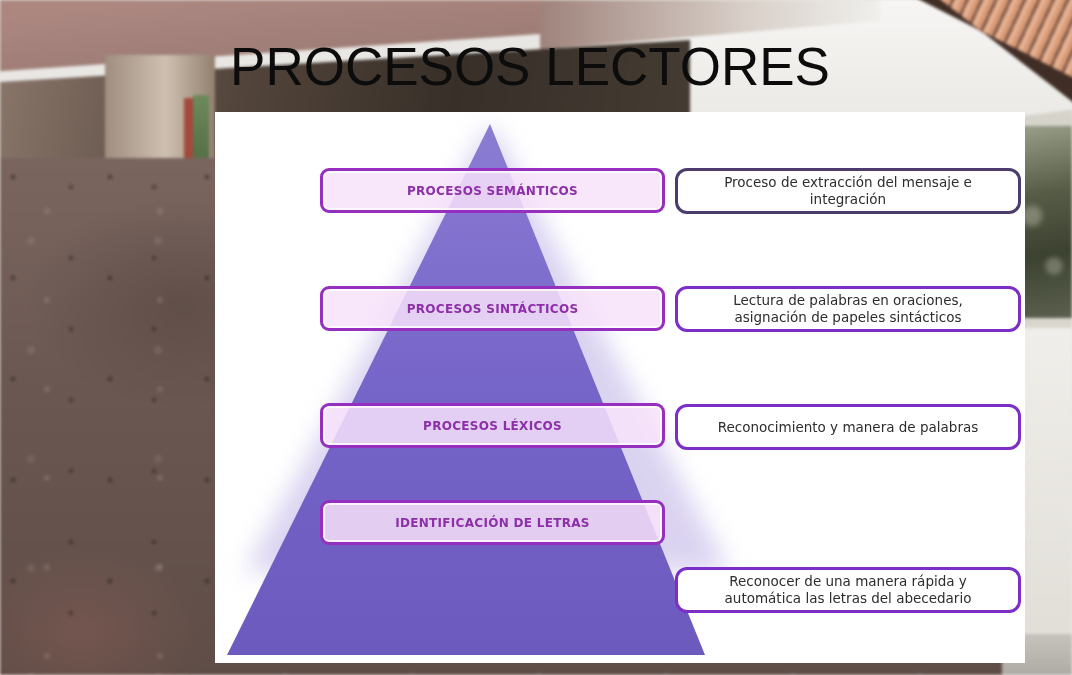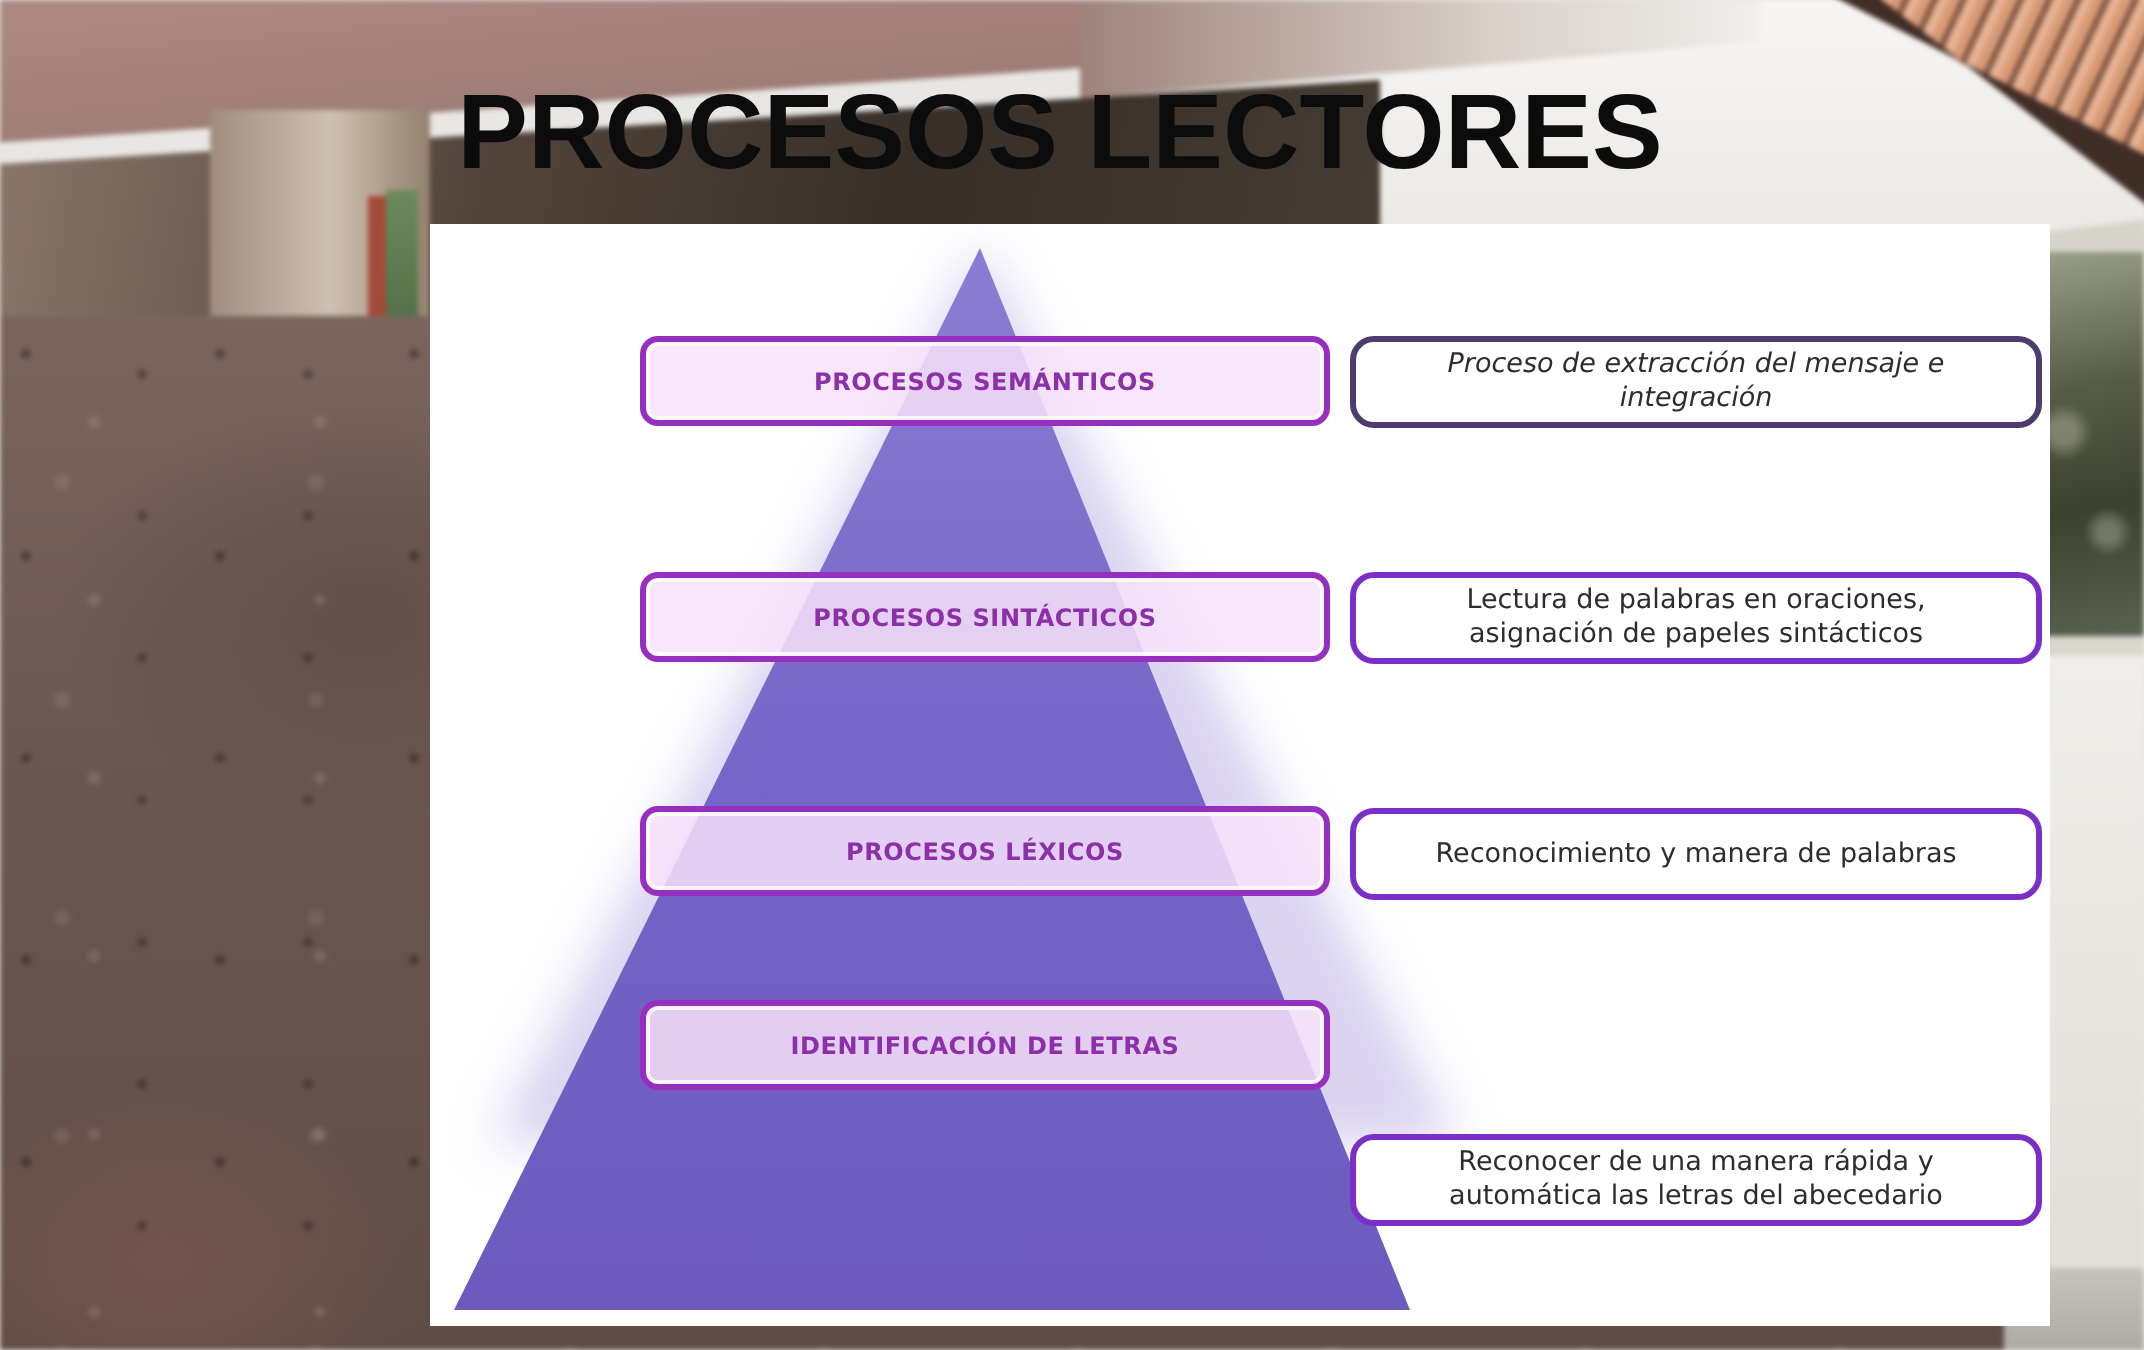--- a/index.html
+++ b/index.html
@@ -61,21 +61,21 @@
   .sill { left:1008px; top:318px; width:64px; height:12px; background:#d9d6cd; }
   .wall { left:1006px; top:328px; width:66px; height:314px;
             background:linear-gradient(180deg,#f0eeea,#e1ded8); }
   .sidewalk { left:1002px; top:634px; width:70px; height:41px;
             background:linear-gradient(180deg,#c6c3bd,#aeaba4); }
 
   
   .title {
     position:absolute; left:190px; top:0; width:680px; height:62px; z-index:3;
     display:flex; align-items:center; justify-content:center;
-    font-size:53px; font-weight:bold; color:#0c0c0c; white-space:nowrap;
+    font-size:53px; font-weight:normal; color:#0c0c0c; white-space:nowrap;
   }
 
   
   .panel { position:absolute; left:215px; top:112px; width:810px; height:551px;
            background:#ffffff; z-index:2; }
   .pyramid-svg { position:absolute; inset:0; width:100%; height:100%; }
 
   .level-box {
     position:absolute; left:105px; width:345px; height:45px; box-sizing:border-box;
     border:3px solid #962fc0; border-radius:9px;
@@ -89,21 +89,21 @@
 
   .desc-box {
     position:absolute; left:460px; width:346px; height:46px; box-sizing:border-box;
     border:3px solid #7b2fc6; border-radius:12px; background:#ffffff;
     box-shadow:inset 0 0 0 2px rgba(255,255,255,.9);
     display:flex; align-items:center; justify-content:center;
     color:#2d2d2d; font-family:"DejaVu Sans",sans-serif;
     font-size:13.5px; line-height:17px; text-align:center;
   }
   .desc-box span { display:block; max-width:306px; margin:0 auto; }
-  .db1 { top:56px; border-color:#4d3d6e;font-style:italic; }
+  .db1 { top:56px; border-color:#4d3d6e; }
   .db2 { top:174px;align-items:center; } .db3 { top:292px; } .db4 { top:418px;margin-top:37px; }
 </style>
 </head>
 <body>
 
 <div class="stage">
 
   <div class="photo">
     <div class="sky"></div>
     <div class="awning"></div>

